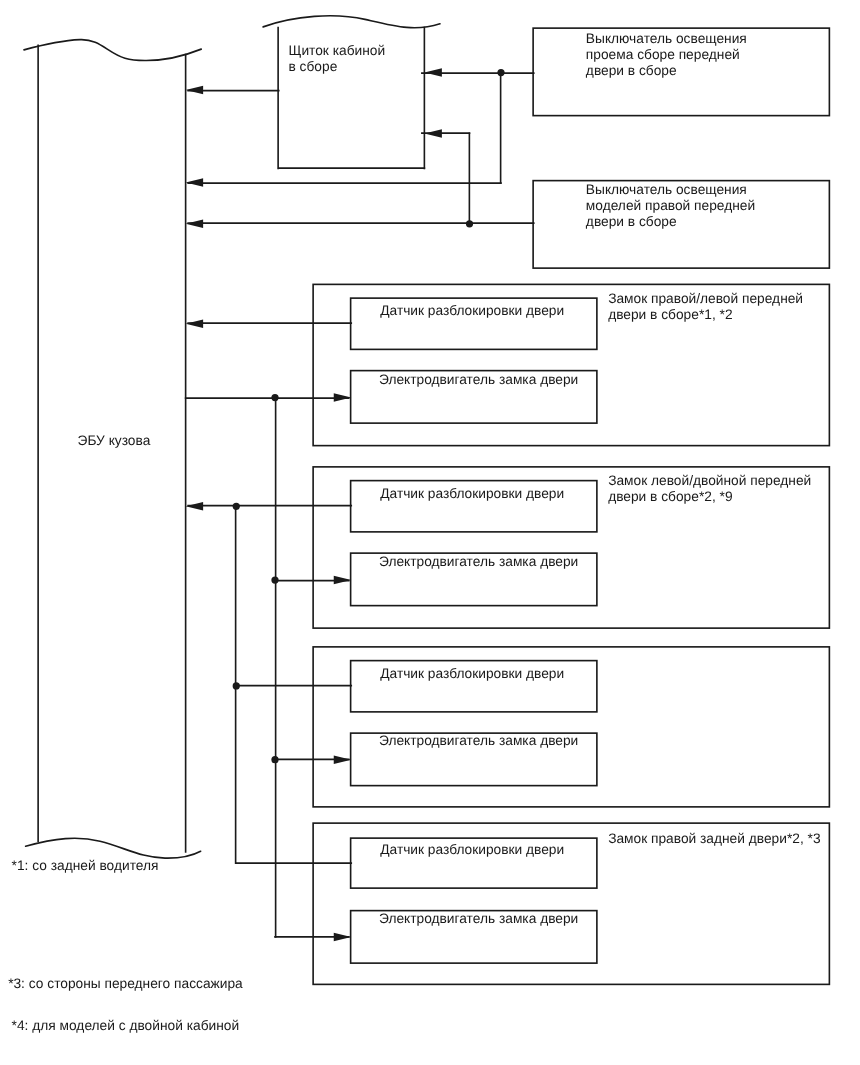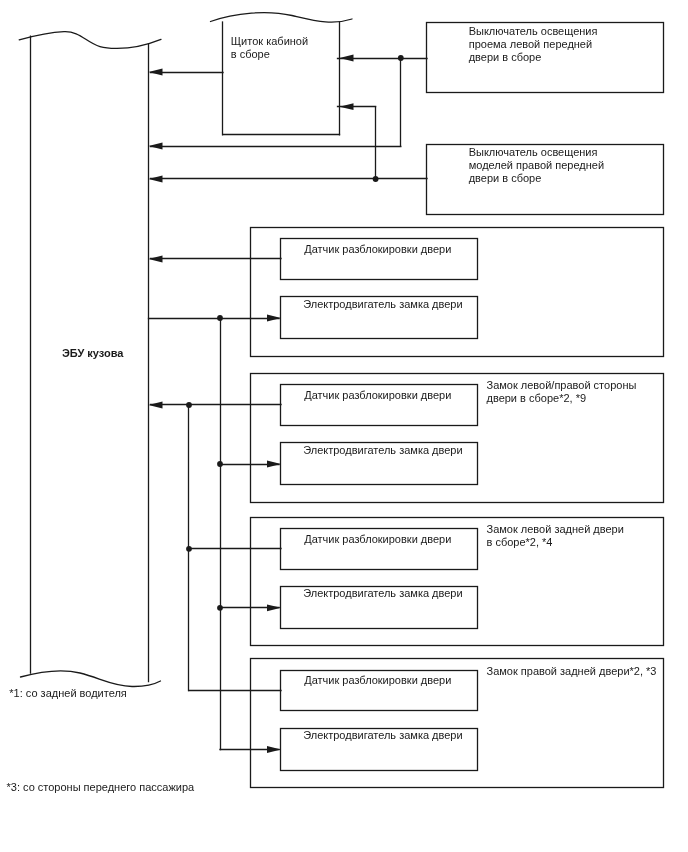--- a/index.html
+++ b/index.html
@@ -93,30 +93,31 @@
 </g>
 <g>
 <line x1="220" y1="749.5" x2="279" y2="749.5" stroke="#1a1a1a" stroke-width="1.3" stroke-linecap="square"></line>
 <polygon points="281,749.5 267,746.1 267,752.9" fill="#1a1a1a"></polygon>
 </g>
 <g>
 <line x1="188.5" y1="405" x2="188.5" y2="690.5" stroke="#1a1a1a" stroke-width="1.3" stroke-linecap="square"></line>
 <line x1="220.5" y1="318" x2="220.5" y2="749.5" stroke="#1a1a1a" stroke-width="1.3" stroke-linecap="square"></line>
 </g>
 </svg>
-<div class="lbl" style="left:62px;top:347.4px;font-weight:bold;">ЭБУ кузова</div>
+<div class="lbl" style="left:62px;top:347.4px;">ЭБУ кузова</div>
 <div class="lbl" style="left:230.8px;top:34.6px"><div>Щиток кабиной</div><div>в сборе</div></div>
-<div class="lbl" style="left:468.7px;top:25.2px"><div>Выключатель освещения</div><div>проема левой передней</div><div>двери в сборе</div></div>
+<div class="lbl" style="left:468.7px;top:25.2px"><div>Выключатель освещения</div><div>проема сборе передней</div><div>двери в сборе</div></div>
 <div class="lbl" style="left:468.7px;top:146px"><div>Выключатель освещения</div><div>моделей правой передней</div><div>двери в сборе</div></div>
+<div class="lbl" style="left:486.5px;top:233px"><div>Замок правой/левой передней</div><div>двери в сборе*1, *2</div></div>
 <div class="lbl" style="left:304.2px;top:242.7px;">Датчик разблокировки двери</div>
 <div class="lbl" style="left:303.2px;top:297.6px;">Электродвигатель замка двери</div>
-<div class="lbl" style="left:486.5px;top:379px"><div>Замок левой/правой стороны</div><div>двери в сборе*2, *9</div></div>
+<div class="lbl" style="left:486.5px;top:379px"><div>Замок левой/двойной передней</div><div>двери в сборе*2, *9</div></div>
 <div class="lbl" style="left:304.2px;top:388.7px;">Датчик разблокировки двери</div>
 <div class="lbl" style="left:303.2px;top:443.6px;">Электродвигатель замка двери</div>
-<div class="lbl" style="left:486.5px;top:522.8px"><div>Замок левой задней двери</div><div>в сборе*2, *4</div></div>
 <div class="lbl" style="left:304.2px;top:532.5px;">Датчик разблокировки двери</div>
 <div class="lbl" style="left:303.2px;top:587.4px;">Электродвигатель замка двери</div>
 <div class="lbl" style="left:486.5px;top:664.5px"><div>Замок правой задней двери*2, *3</div></div>
 <div class="lbl" style="left:304.2px;top:674.2px;">Датчик разблокировки двери</div>
 <div class="lbl" style="left:303.2px;top:729.1px;">Электродвигатель замка двери</div>
 <div class="lbl" style="left:9.3px;top:687.1px"><div>*1: со задней водителя</div></div>
 <div class="lbl" style="left:6.5px;top:780.7px"><div>*3: со стороны переднего пассажира</div></div>
+<div class="lbl" style="left:9.3px;top:814.8px"><div>*4: для моделей с двойной кабиной</div></div>
 </div>
 
 </body></html>

